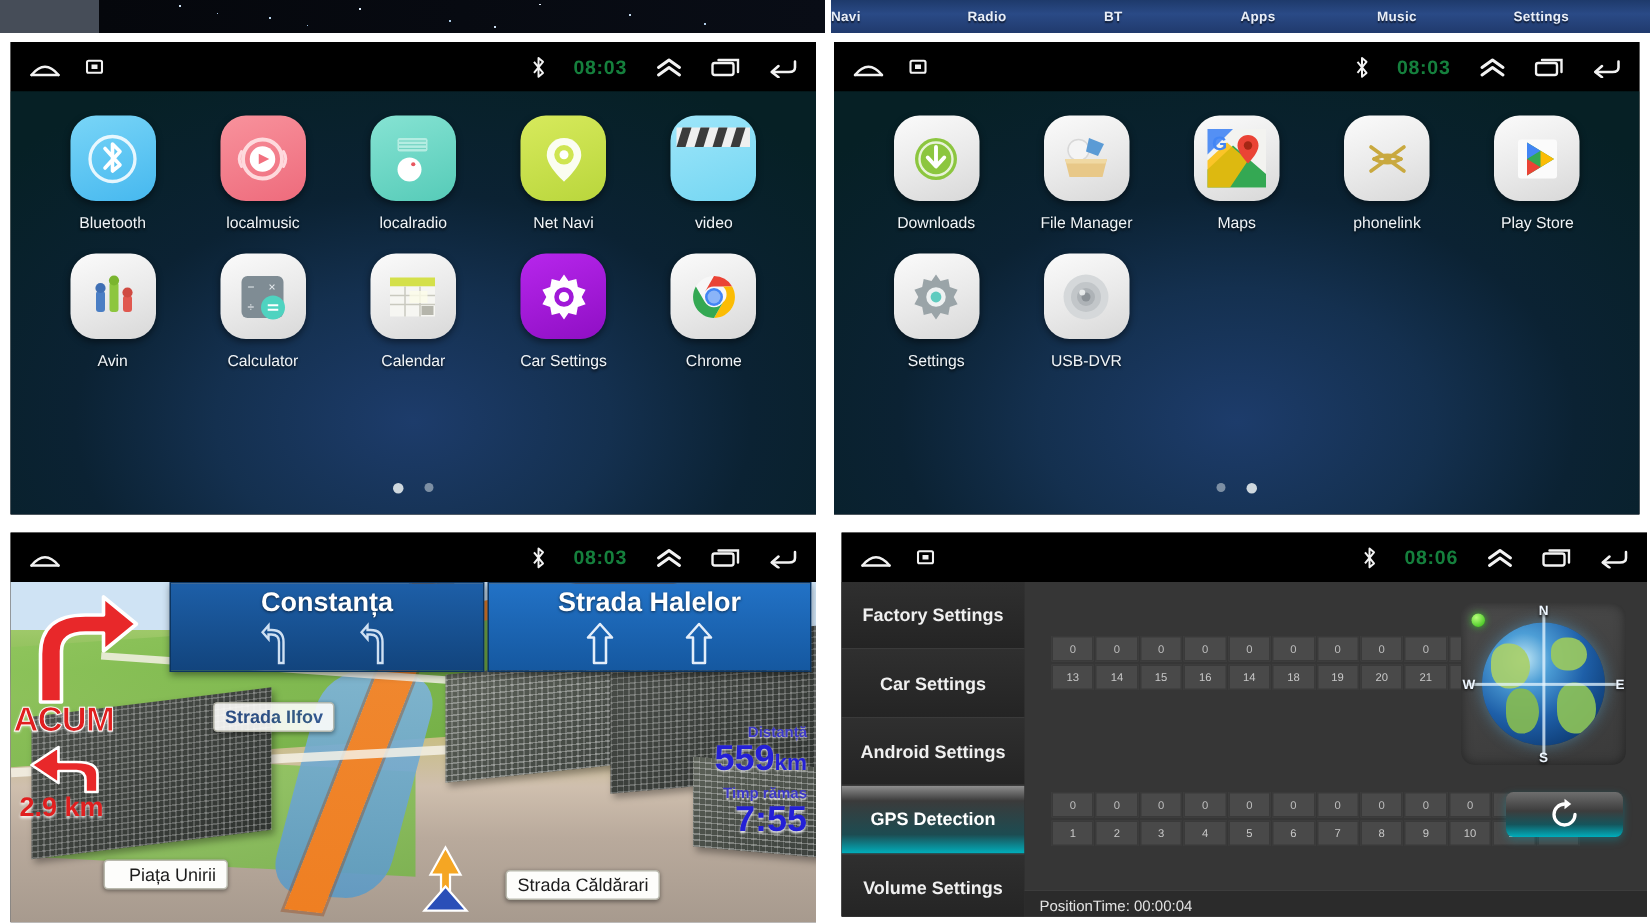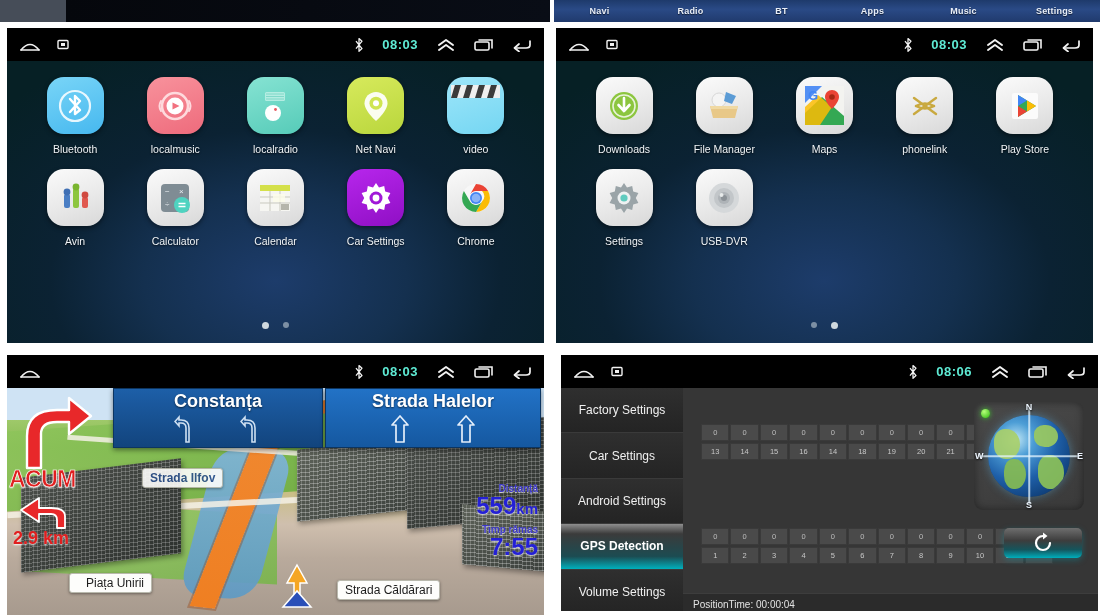--- a/index.html
+++ b/index.html
@@ -33,37 +33,37 @@
     position: absolute; left: 0; top: 0; width: 66px; height: 22px;
     background: #464d58;
   }
 
   .navstrip {
     position: absolute; left: 554px; top: 0; width: 546px; height: 22px;
     background: linear-gradient(180deg, #1e3a6b 0%, #2a4a86 42%, #203a6d 100%);
     display: flex; align-items: center;
   }
   .navstrip-item {
-    flex: 1; text-align: center; color: #e8eef8;
+    flex: 1; text-align: left; color: #e8eef8;
     font-size: 9px; font-weight: bold; letter-spacing: .2px;
     text-shadow: 0 1px 1px rgba(0,0,0,.6);
   }
 
   
   .panel { position: absolute; background: #000; overflow: hidden; }
   .p-tl { left: 7px;   top: 28px;  width: 537px; height: 315px; }
   .p-tr { left: 556px; top: 28px;  width: 537px; height: 315px; }
   .p-bl { left: 7px;   top: 355px; width: 537px; height: 260px; }
   .p-br { left: 561px; top: 355px; width: 537px; height: 256px; }
 
   
   .statusbar {
     position: relative; height: 33px; background: #000;
     display: flex; align-items: center; padding: 0 12px;
-    color: #5eead4;
+    color: #15803d;
   }
   .sb-left { display: flex; align-items: center; gap: 16px; }
   .sb-right { margin-left: auto; display: flex; align-items: center; gap: 18px; }
   .sb-time { font-size: 13px; font-weight: bold; letter-spacing: .5px; }
   .icon-svg { display: block; }
 
   
   .appwall {
     position: relative; height: 282px;
     background:
@@ -182,20 +182,21 @@
   .eta-val .unit { font-size: 15px; }
 
   
   .settings-body { display: flex; height: 227px; background: #2e2e2e; }
   .set-sidebar { width: 122px; background: #272727; display: flex; flex-direction: column; }
   .set-item {
     flex: 1; display: flex; align-items: center; justify-content: center;
     color: #f0f0f0; font-size: 12px;
     border-bottom: 1px solid #3a3a3a;
     background: linear-gradient(180deg,#2f2f2f,#242424);
+    font-weight: bold;
   }
   .set-item.active {
     background: linear-gradient(180deg,#8e8e8e 0%, #3b3b3b 22%, #1c4c52 72%, #00b0bd 100%);
     color: #ffffff; font-weight: bold;
   }
 
   .set-main { flex: 1; position: relative; background: #363636; }
   .sat-block { position: absolute; left: 18px; width: 352px; }
   .sat-row { display: flex; gap: 1px; }
   .sat-cell {

